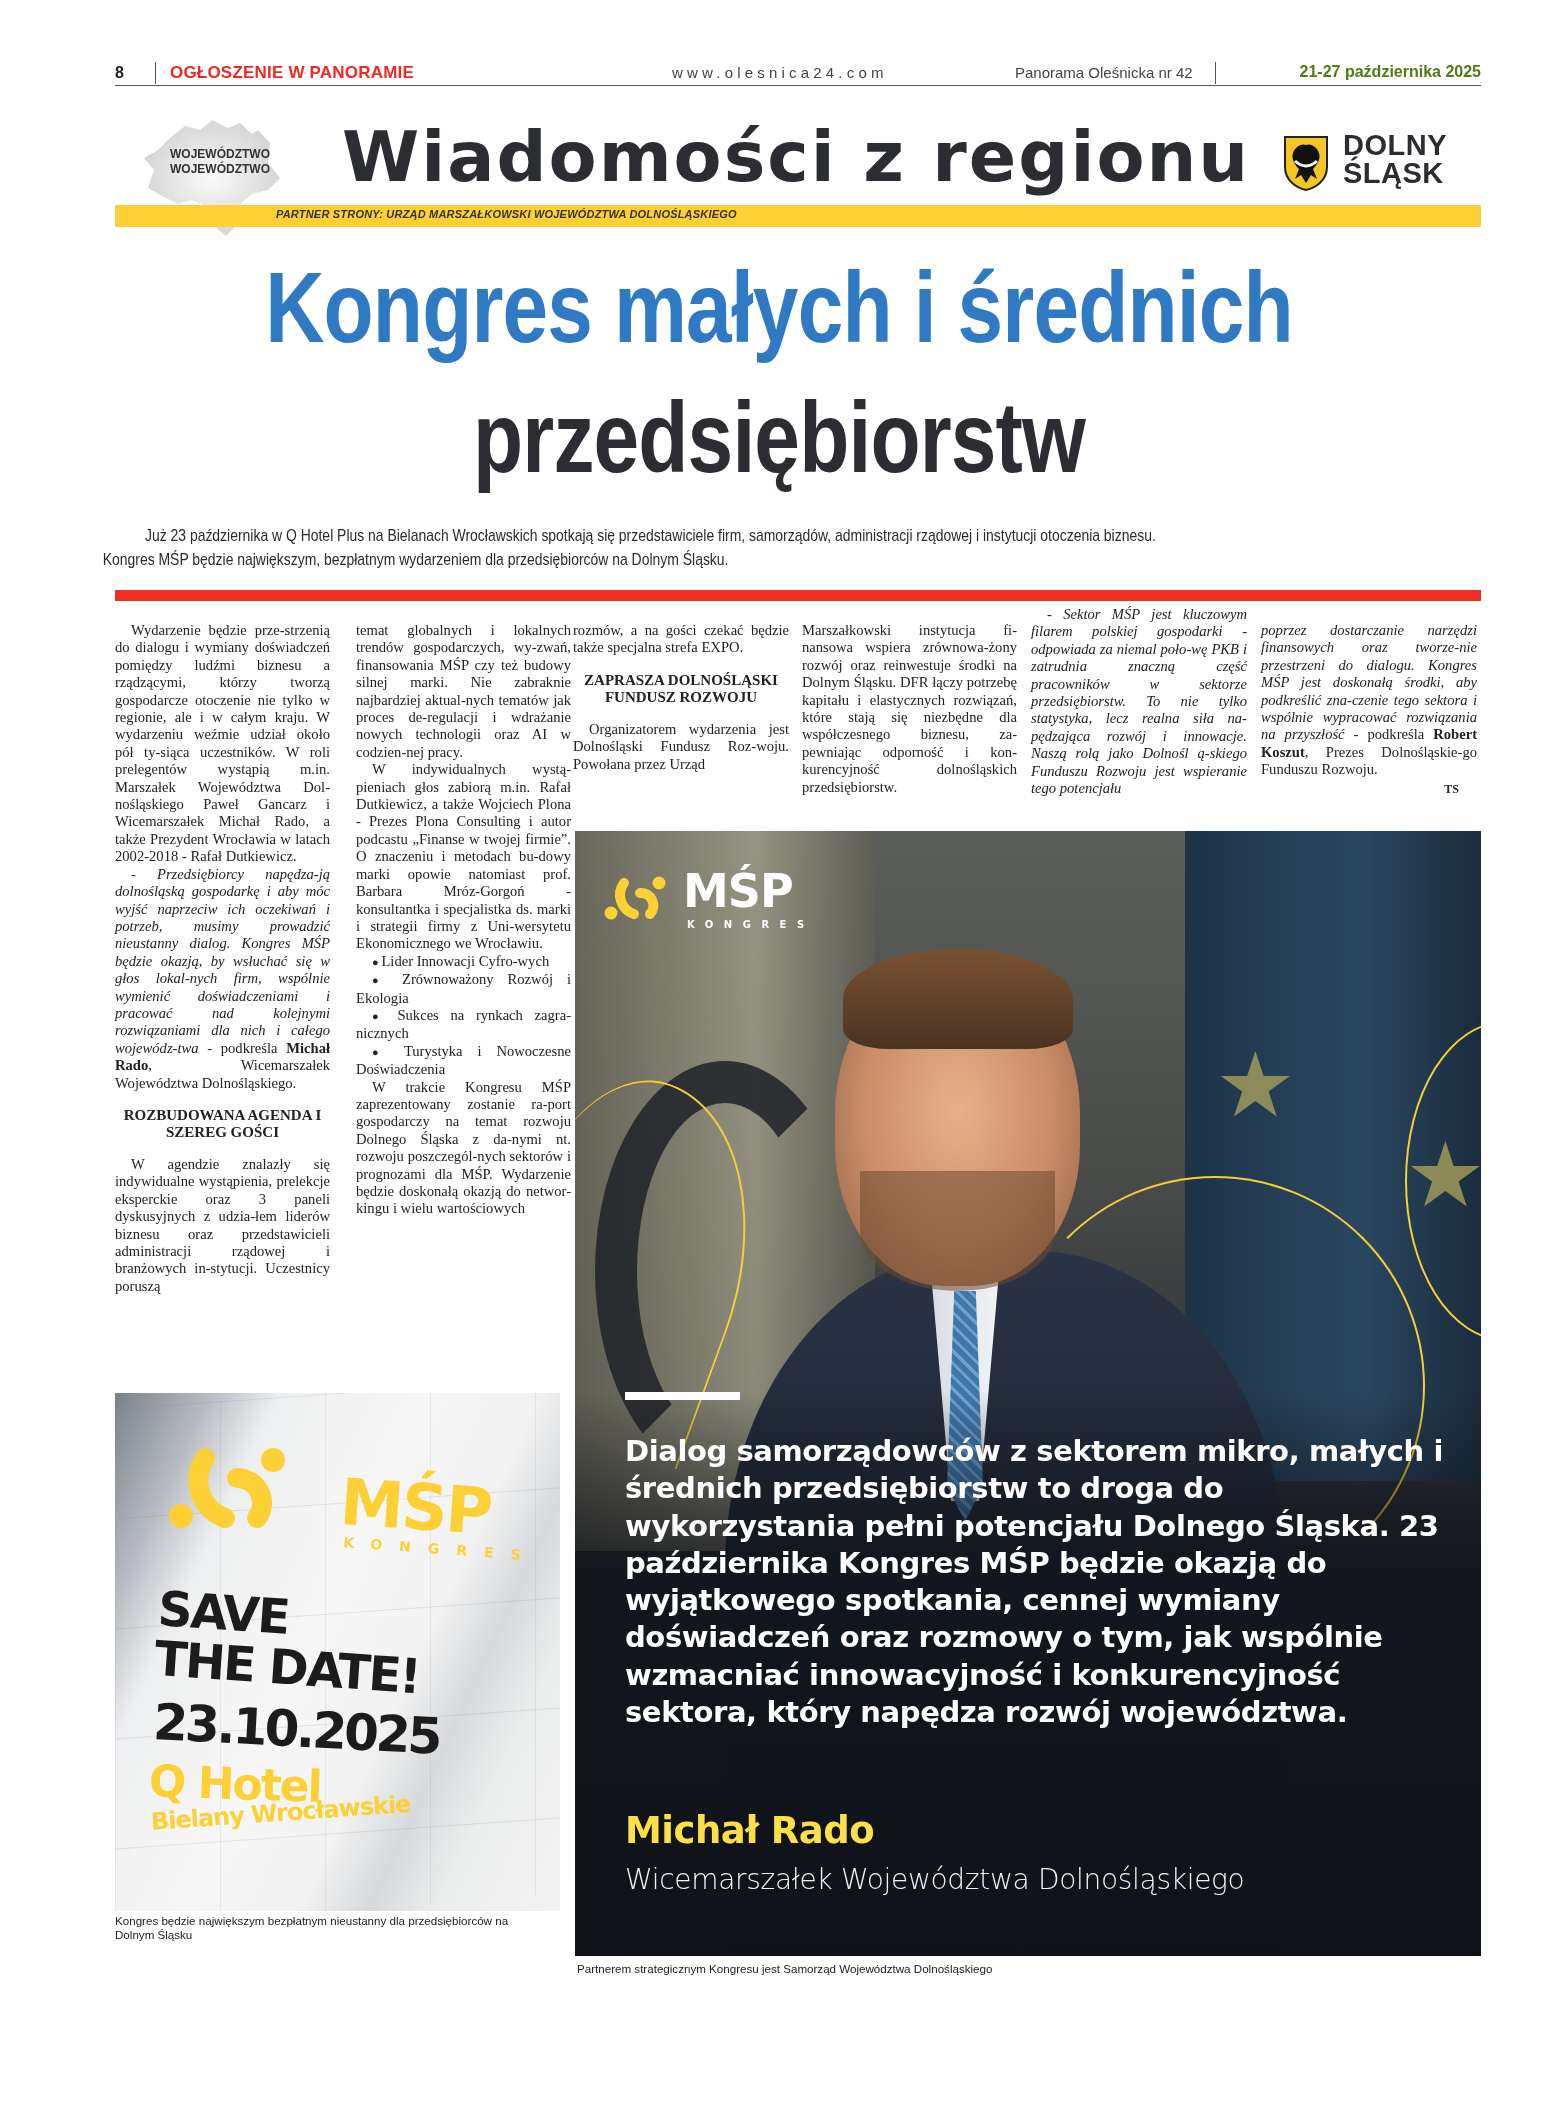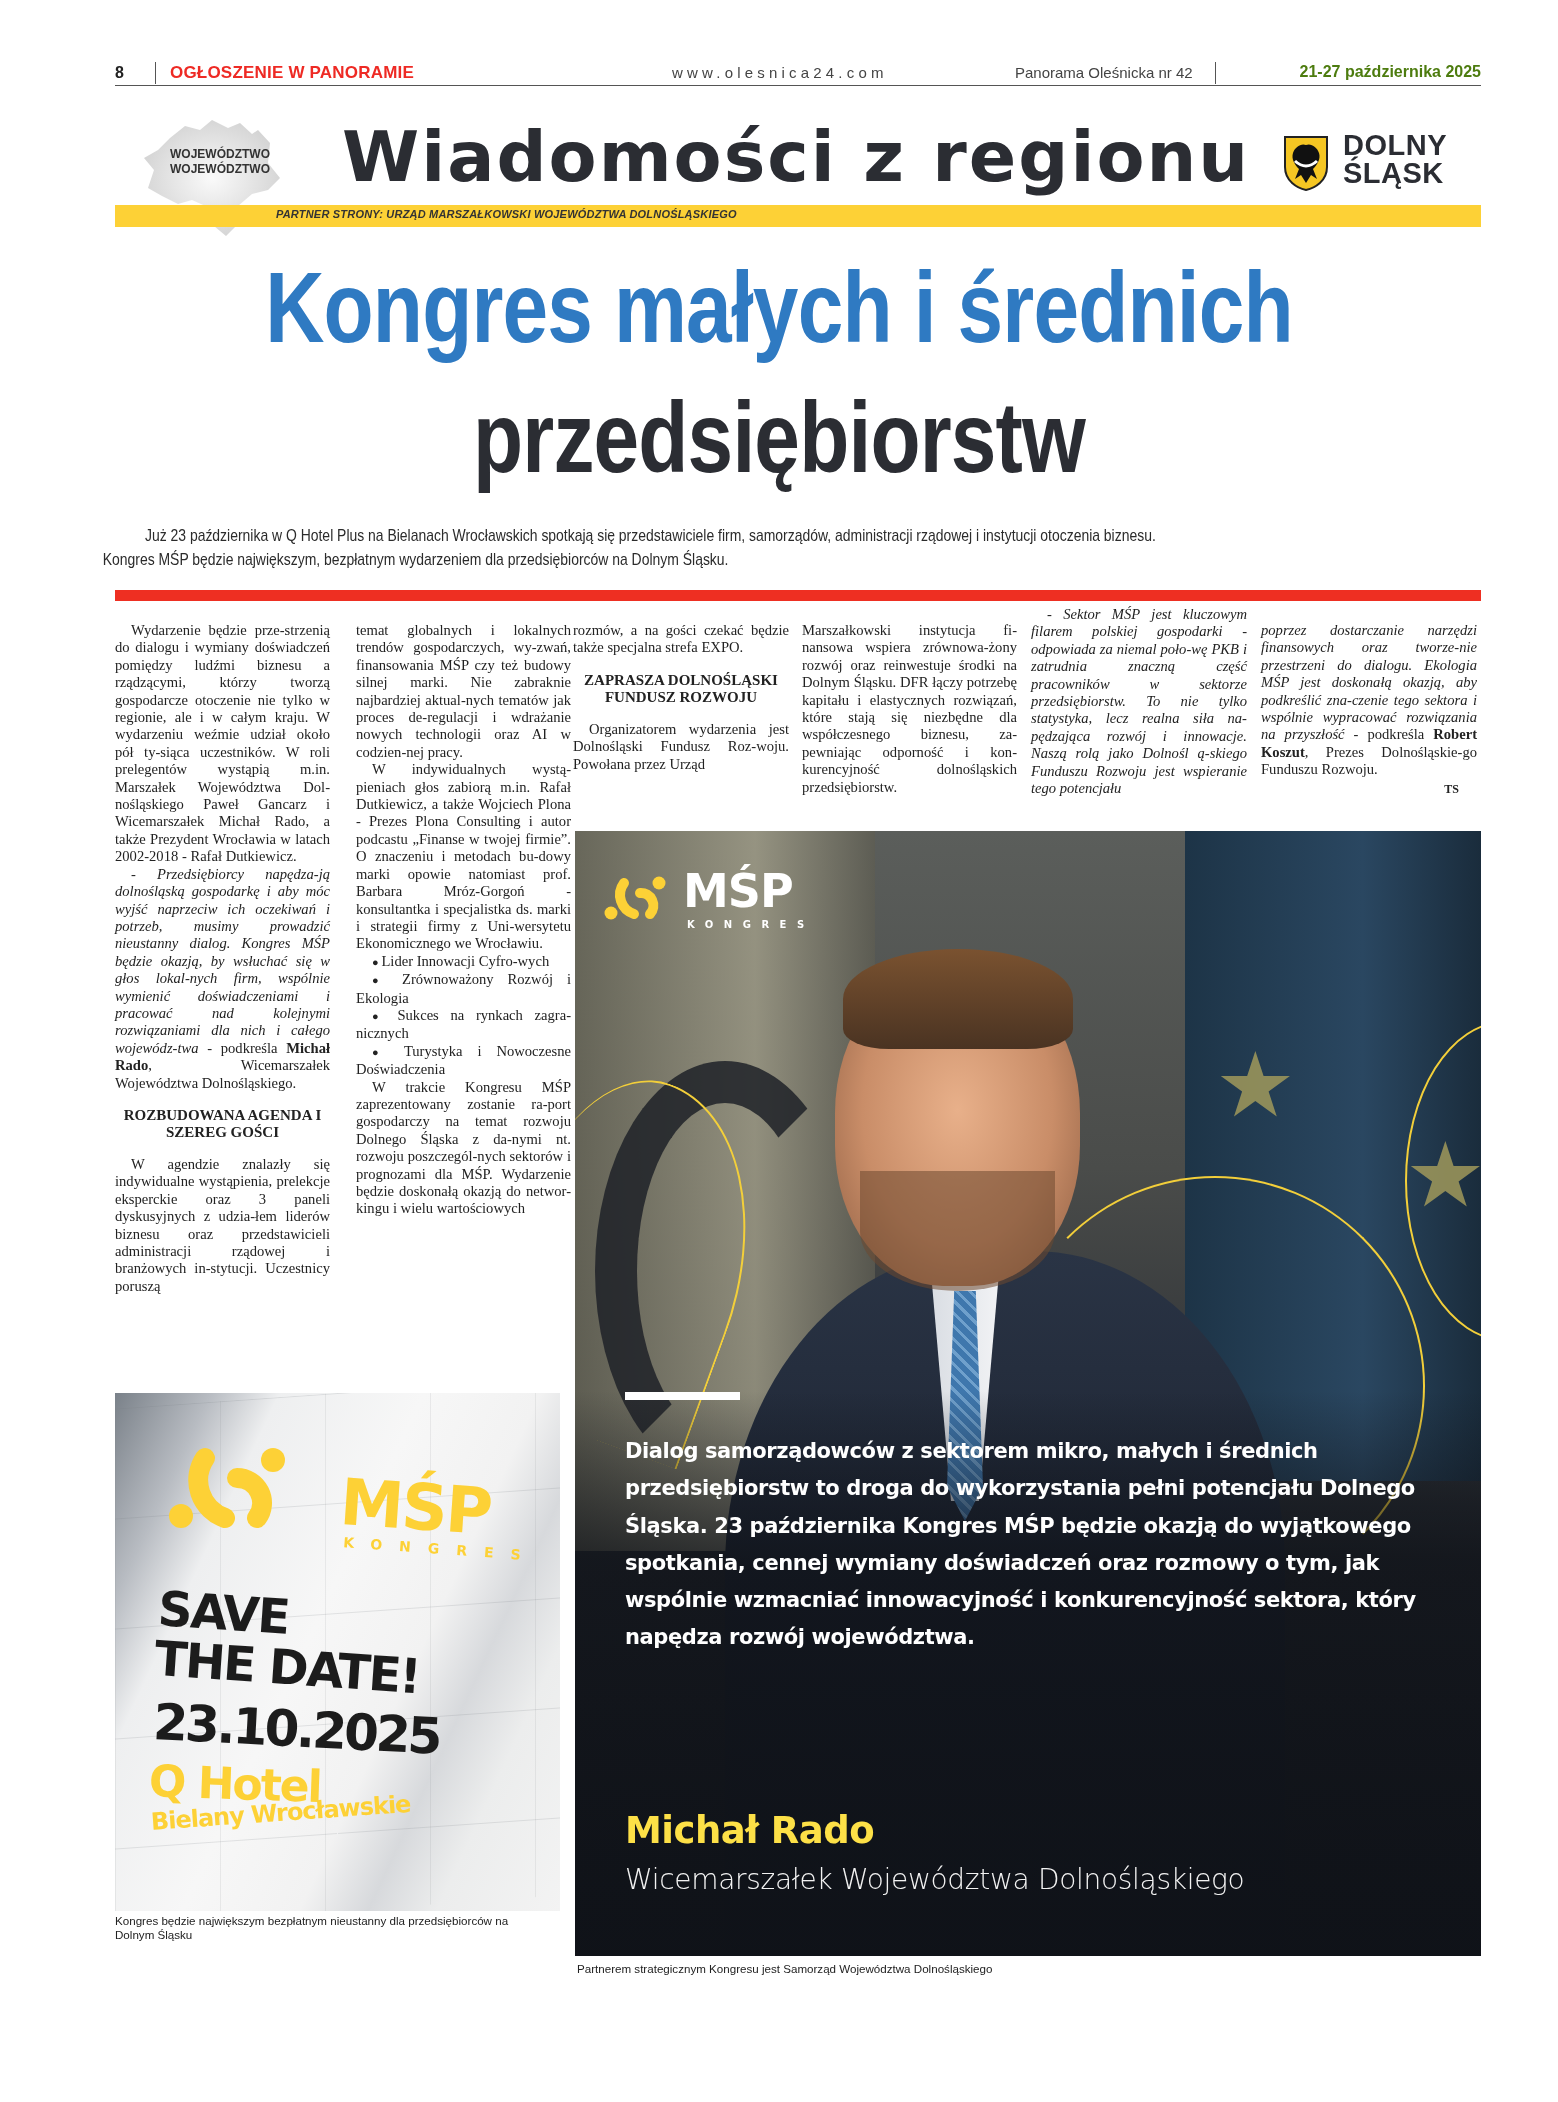--- a/index.html
+++ b/index.html
@@ -79,21 +79,21 @@
   .photo .beard { position: absolute; left: 285px; top: 340px; width: 195px; height: 120px; border-radius: 0 0 50% 50%; background: rgba(110,72,48,0.55); }
   .photo .suit { position: absolute; left: 150px; top: 420px; width: 560px; height: 705px; border-radius: 45% 45% 0 0; background: linear-gradient(180deg, #2a3445, #1b2230 50%, #12161d); }
   .photo .shirt { position: absolute; left: 355px; top: 430px; width: 70px; height: 240px; background: linear-gradient(90deg, #d9dde3, #f2f3f5); clip-path: polygon(0 0,100% 0,70% 100%,30% 100%); }
   .photo .tie { position: absolute; left: 372px; top: 460px; width: 36px; height: 230px; background: repeating-linear-gradient(45deg, #3f77ad 0 6px, #6fa0cc 6px 9px); clip-path: polygon(20% 0,80% 0,100% 85%,50% 100%,0 85%); }
   .photo .shade { position: absolute; left: 0; top: 560px; width: 906px; height: 565px; background: linear-gradient(180deg, rgba(15,18,24,0) 0%, rgba(15,18,24,0.75) 30%, rgba(15,18,24,0.9) 100%); }
   .photo .yline { position: absolute; border: 2.5px solid #f3cf3a; }
   .photo .logo { position: absolute; left: 28px; top: 36px; width: 70px; height: 62px; }
   .photo .msp { position: absolute; left: 108px; top: 32px; font-family: "DejaVu Sans", sans-serif; font-weight: 700; font-size: 46px; color: #ffffff; letter-spacing: -1px; line-height: 56px; }
   .photo .kongres { position: absolute; left: 112px; top: 88px; font-family: "DejaVu Sans", sans-serif; font-weight: 700; font-size: 10px; color: #ffffff; letter-spacing: 10.5px; }
   .photo .bar { position: absolute; left: 50px; top: 561px; width: 115px; height: 8px; background: #ffffff; }
-  .photo .quote { position: absolute; left: 50px; top: 602px; width: 820px; font-family: "DejaVu Sans", sans-serif; font-weight: 700; font-size: 21px; line-height: 37.3px; color: #ffffff; letter-spacing: -0.4px; }
+  .photo .quote { position: absolute; left: 50px; top: 602px; width: 820px; font-family: "DejaVu Sans", sans-serif; font-weight: 700; font-size: 29px; line-height: 37.3px; color: #ffffff; letter-spacing: -0.4px; }
   .photo .name { position: absolute; left: 50px; top: 978px; font-family: "DejaVu Sans", sans-serif; font-weight: 700; font-size: 37px; color: #fde047; letter-spacing: -0.5px; }
   .photo .role { position: absolute; left: 50px; top: 1032px; font-family: "DejaVu Sans", sans-serif; font-weight: 300; font-size: 28px; color: #f2f2f2; letter-spacing: -0.3px; }
   .cap2 { position: absolute; left: 577px; top: 1962px; font-family: "Liberation Sans", sans-serif; font-size: 11.6px; color: #222; }
 </style>
 </head>
 <body>
 
 <div class="runhead">
   <span class="pg">8</span>
   <span class="sep1"></span>
@@ -167,21 +167,21 @@
 
 <div class="col" id="c4">
   <p class="noind">Marszałkowski instytucja fi-nansowa wspiera zrównowa-żony rozwój oraz reinwestuje środki na Dolnym Śląsku. DFR łączy potrzebę kapitału i elastycznych rozwiązań, które stają się niezbędne dla współczesnego biznesu, za-pewniając odporność i kon-kurencyjność dolnośląskich przedsiębiorstw.</p>
 </div>
 
 <div class="col" id="c5">
   <p><em>- Sektor MŚP jest kluczowym filarem polskiej gospodarki - odpowiada za niemal poło-wę PKB i zatrudnia znaczną część pracowników w sektorze przedsiębiorstw. To nie tylko statystyka, lecz realna siła na-pędzająca rozwój i innowacje. Naszą rolą jako Dolnośl ą-skiego Funduszu Rozwoju jest wspieranie tego potencjału</em></p>
 </div>
 
 <div class="col" id="c6">
-  <p class="noind"><em>poprzez dostarczanie narzędzi finansowych oraz tworze-nie przestrzeni do dialogu. Ekologia MŚP jest doskonałą okazją, aby podkreślić zna-czenie tego sektora i wspólnie wypracować rozwiązania na przyszłość</em><span> - podkreśla </span><b>Robert Koszut</b><span>, Prezes Dolnośląskie-go Funduszu Rozwoju.</span></p>
+  <p class="noind"><em>poprzez dostarczanie narzędzi finansowych oraz tworze-nie przestrzeni do dialogu. Kongres MŚP jest doskonałą środki, aby podkreślić zna-czenie tego sektora i wspólnie wypracować rozwiązania na przyszłość</em><span> - podkreśla </span><b>Robert Koszut</b><span>, Prezes Dolnośląskie-go Funduszu Rozwoju.</span></p>
   <p class="sig">TS</p>
 </div>
 
 <div class="poster">
   <div class="grid"></div>
   <svg class="logo" viewBox="0 0 140 100">
     <circle cx="16" cy="78" r="12" fill="#fdd136"></circle>
     <circle cx="108" cy="22" r="12" fill="#fdd136"></circle>
     <path d="M40 20 A40 40 0 0 0 60 80" stroke="#fdd136" stroke-width="20" fill="none" stroke-linecap="round"></path>
     <path d="M72 40 A25 25 0 0 1 92 80" stroke="#fdd136" stroke-width="20" fill="none" stroke-linecap="round"></path>

